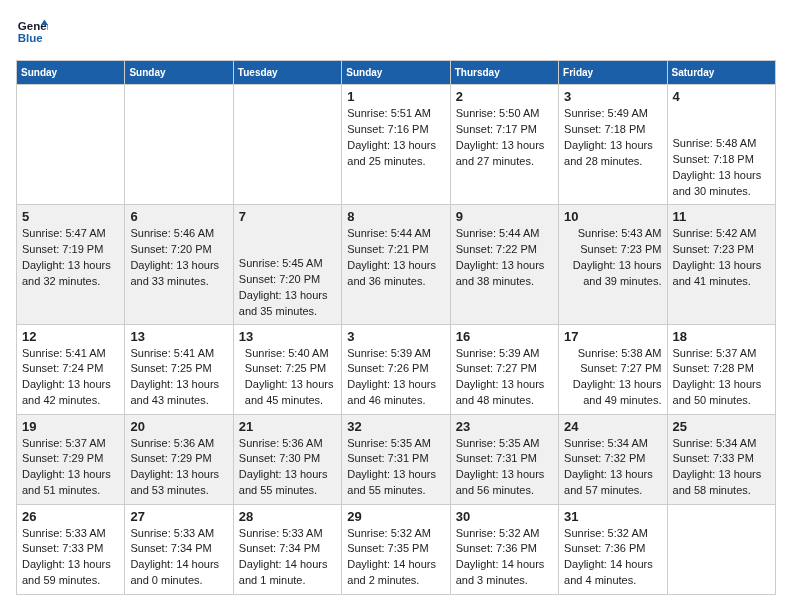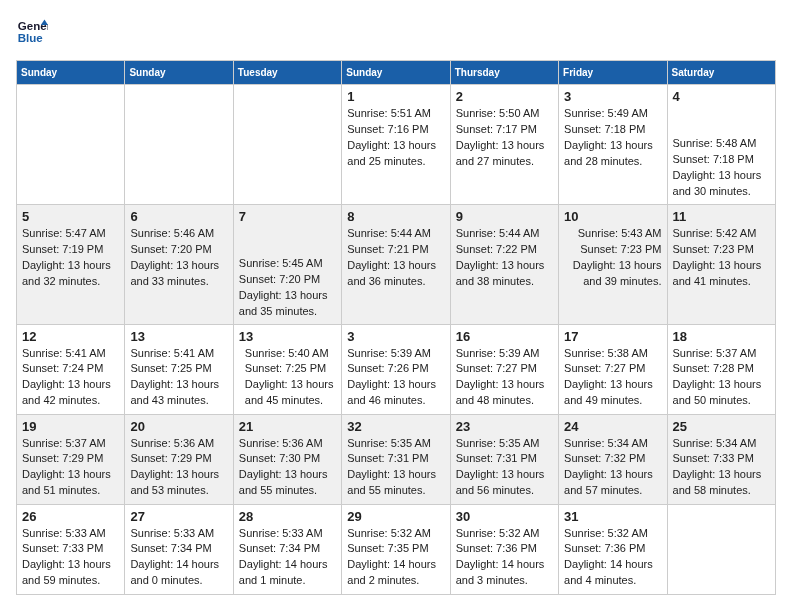--- a/index.html
+++ b/index.html
@@ -224,21 +224,21 @@
         </td>
         <td>
           <div class="day-num">16</div>
           <div class="day-info" style="white-space: pre-line;">Sunrise: 5:39 AM
 Sunset: 7:27 PM
 Daylight: 13 hours
 and 48 minutes.</div>
         </td>
         <td>
           <div class="day-num">17</div>
-          <div class="day-info" style="white-space: pre-line;">Sunrise: 5:38 AM
+          <div class="day-info" style="white-space: pre-line; text-align: right;">Sunrise: 5:38 AM
 Sunset: 7:27 PM
 Daylight: 13 hours
 and 49 minutes.</div>
         </td>
         <td>
           <div class="day-num">18</div>
           <div class="day-info" style="white-space: pre-line;">Sunrise: 5:37 AM
 Sunset: 7:28 PM
 Daylight: 13 hours
 and 50 minutes.</div>

